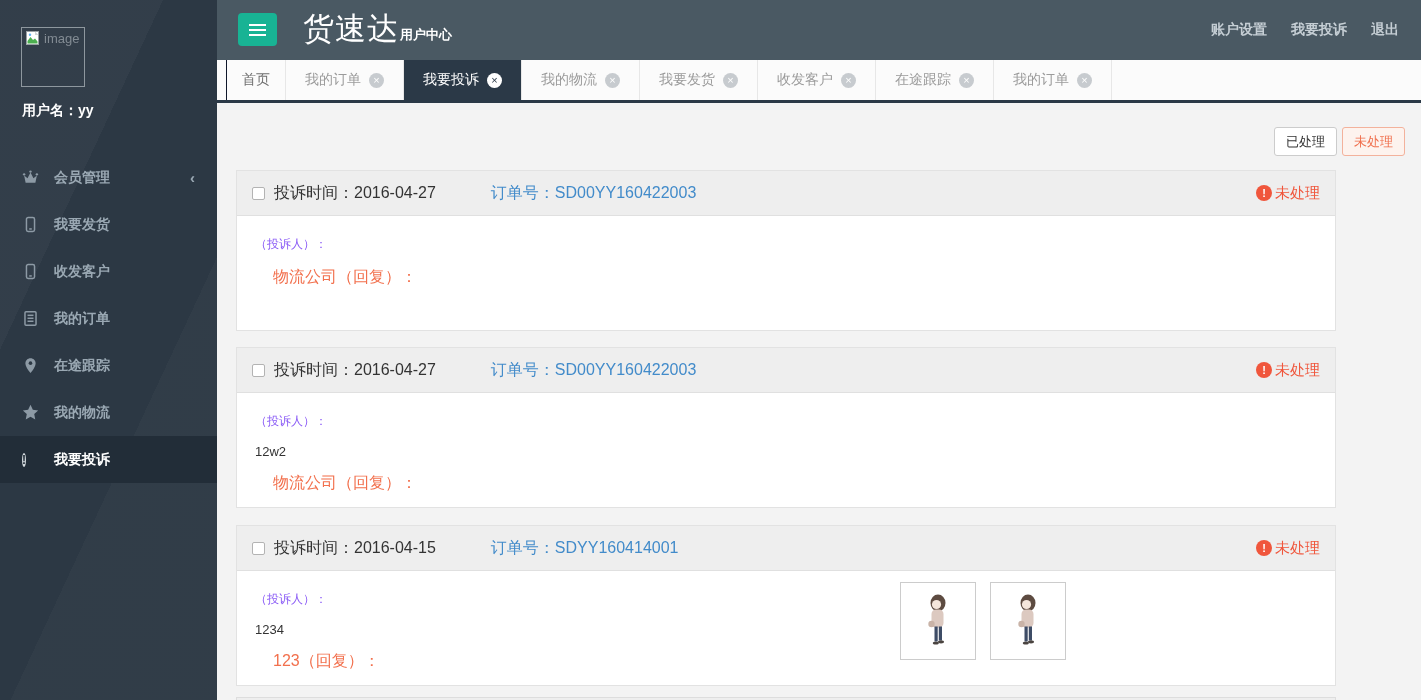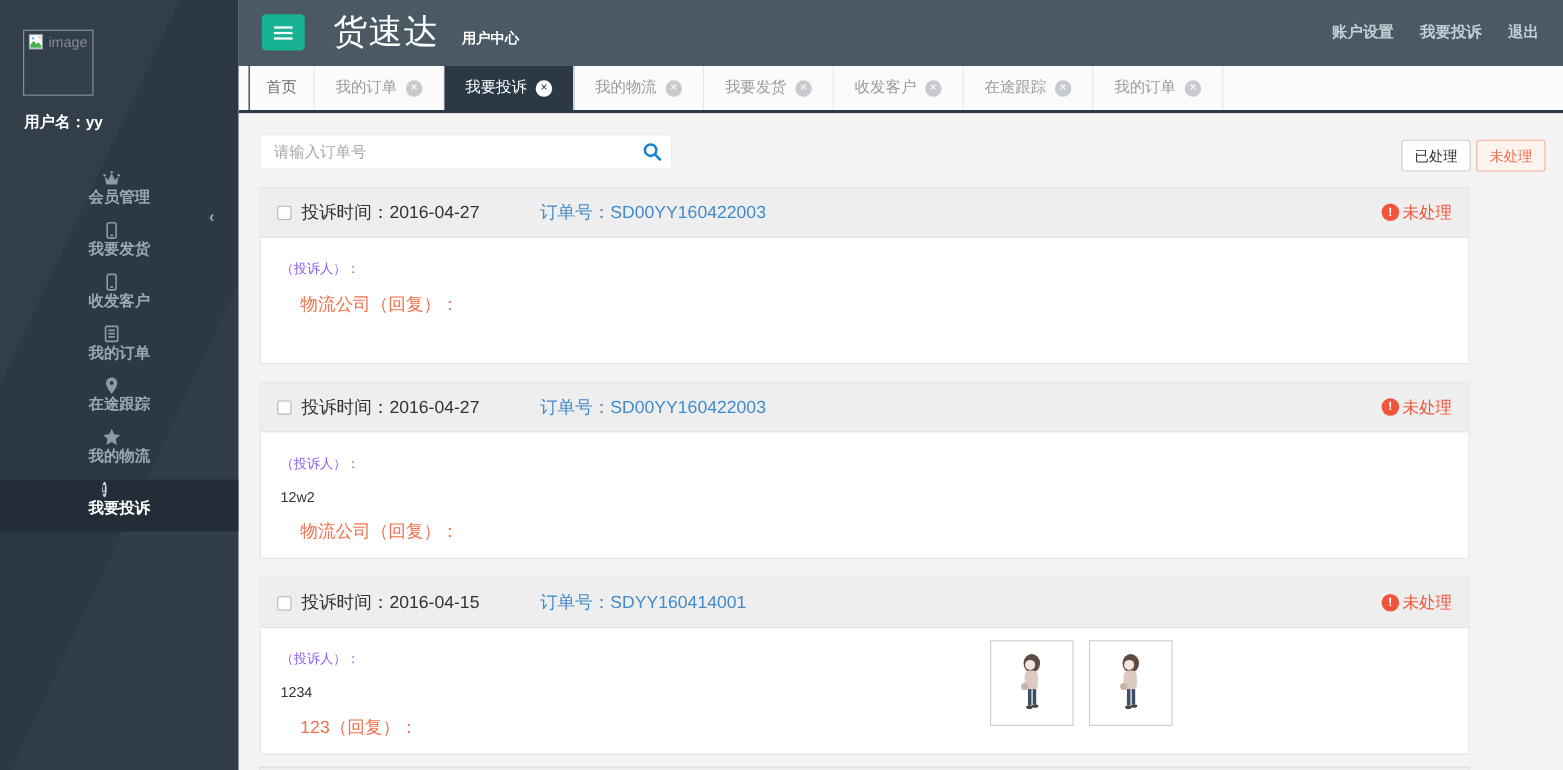--- a/index.html
+++ b/index.html
@@ -17,41 +17,41 @@
   .profile { position:relative; height:154px; }
   .avatar-box {
     position:absolute; left:21px; top:27px; width:64px; height:60px;
     border:1px solid #8e979e; padding:3px 4px; overflow:hidden;
   }
   .avatar-broken { display:flex; align-items:flex-start; gap:2px; }
   .avatar-broken span { color:#828b93; font-size:13px; }
   .username { position:absolute; left:22px; top:102px; color:#ffffff; font-size:14px; font-weight:bold; }
   .menu-item {
     display:flex; align-items:center; height:47px; padding:0 22px;
-    color:#9aa8b3; font-size:14px; font-weight:bold; cursor:pointer;flex-direction:column;
+    color:#9aa8b3; font-size:14px; font-weight:bold; cursor:pointer;
   }
   .menu-item .mi-icon { width:17px; height:17px; margin-right:15px; flex:0 0 17px; color:#8d9aa5; }
   .menu-item svg { display:block; }
   .menu-item.active { background:#222d38; color:#ffffff; }
   .mi-circle {
     width:17px; height:17px; border-radius:50%; background:#d2d8dc;
     color:#232e39; font-size:12px; font-weight:bold; text-align:center; line-height:17px;
   }
   .chevron { margin-left:auto; color:#9aa8b3; font-size:15px; font-weight:bold; }
   
   .topbar { position:absolute; left:217px; top:0; width:1204px; height:60px; background:#4a5963; }
   .hamburger {
     position:absolute; left:21px; top:13px; width:39px; height:33px;
     background:#18b394; border:none; border-radius:4px; cursor:pointer;
     display:flex; flex-direction:column; justify-content:center; align-items:center; gap:3px;
   }
   .hamburger .bar { width:17px; height:2px; background:#ffffff; }
   .brand { position:absolute; left:86px; top:8px; display:flex; align-items:baseline; }
   .brand-title { color:#ffffff; font-size:31px; letter-spacing:1px; }
-  .brand-sub { color:#ffffff; font-size:13px; font-weight:bold; margin-left:21px; }
+  .brand-sub { color:#ffffff; font-size:13px; font-weight:bold; margin-left:1px; }
   .top-links { position:absolute; right:10px; top:0; height:60px; display:flex; align-items:center; }
   .top-link { color:#c5ced4; font-size:14px; font-weight:bold; padding:0 12px; cursor:pointer; }
   
   .tabbar {
     position:absolute; left:217px; top:60px; width:1204px; height:43px;
     background:#fbfbfb; border-bottom:3px solid #2b3947;
     display:flex; padding-left:9px;
   }
   .tab {
     display:flex; align-items:center; gap:8px; height:40px; padding:0 19px;
@@ -238,29 +238,20 @@
       <span class="tab-close">×</span>
     </div>
     <div class="tab">
       <span>我的订单</span>
       <span class="tab-close">×</span>
     </div>
   </div>
 
   <div class="content">
 
-    <div class="search-box">
-      <input type="text" placeholder="请输入订单号" style="">
-      <span class="search-icon">
-        <svg width="18" height="18" viewBox="0 0 18 18" fill="none" stroke="#1a82d2" stroke-width="2.3" stroke-linecap="round">
-            <circle cx="7.5" cy="7.5" r="5.2"></circle>
-            <line x1="11.6" y1="11.6" x2="16" y2="16"></line>
-          </svg>
-      </span>
-    </div>
     <button class="btn btn-processed">已处理</button>
     <button class="btn btn-unprocessed">未处理</button>
 
     <div class="card c1">
       <div class="card-header">
         <span class="checkbox"></span>
         <span class="hdr-time"><span>投诉时间：</span><span>2016-04-27</span></span>
         <span class="hdr-order"><span>订单号：</span><span>SD00YY160422003</span></span>
         <span class="status">
           <span class="status-icon">!</span>

